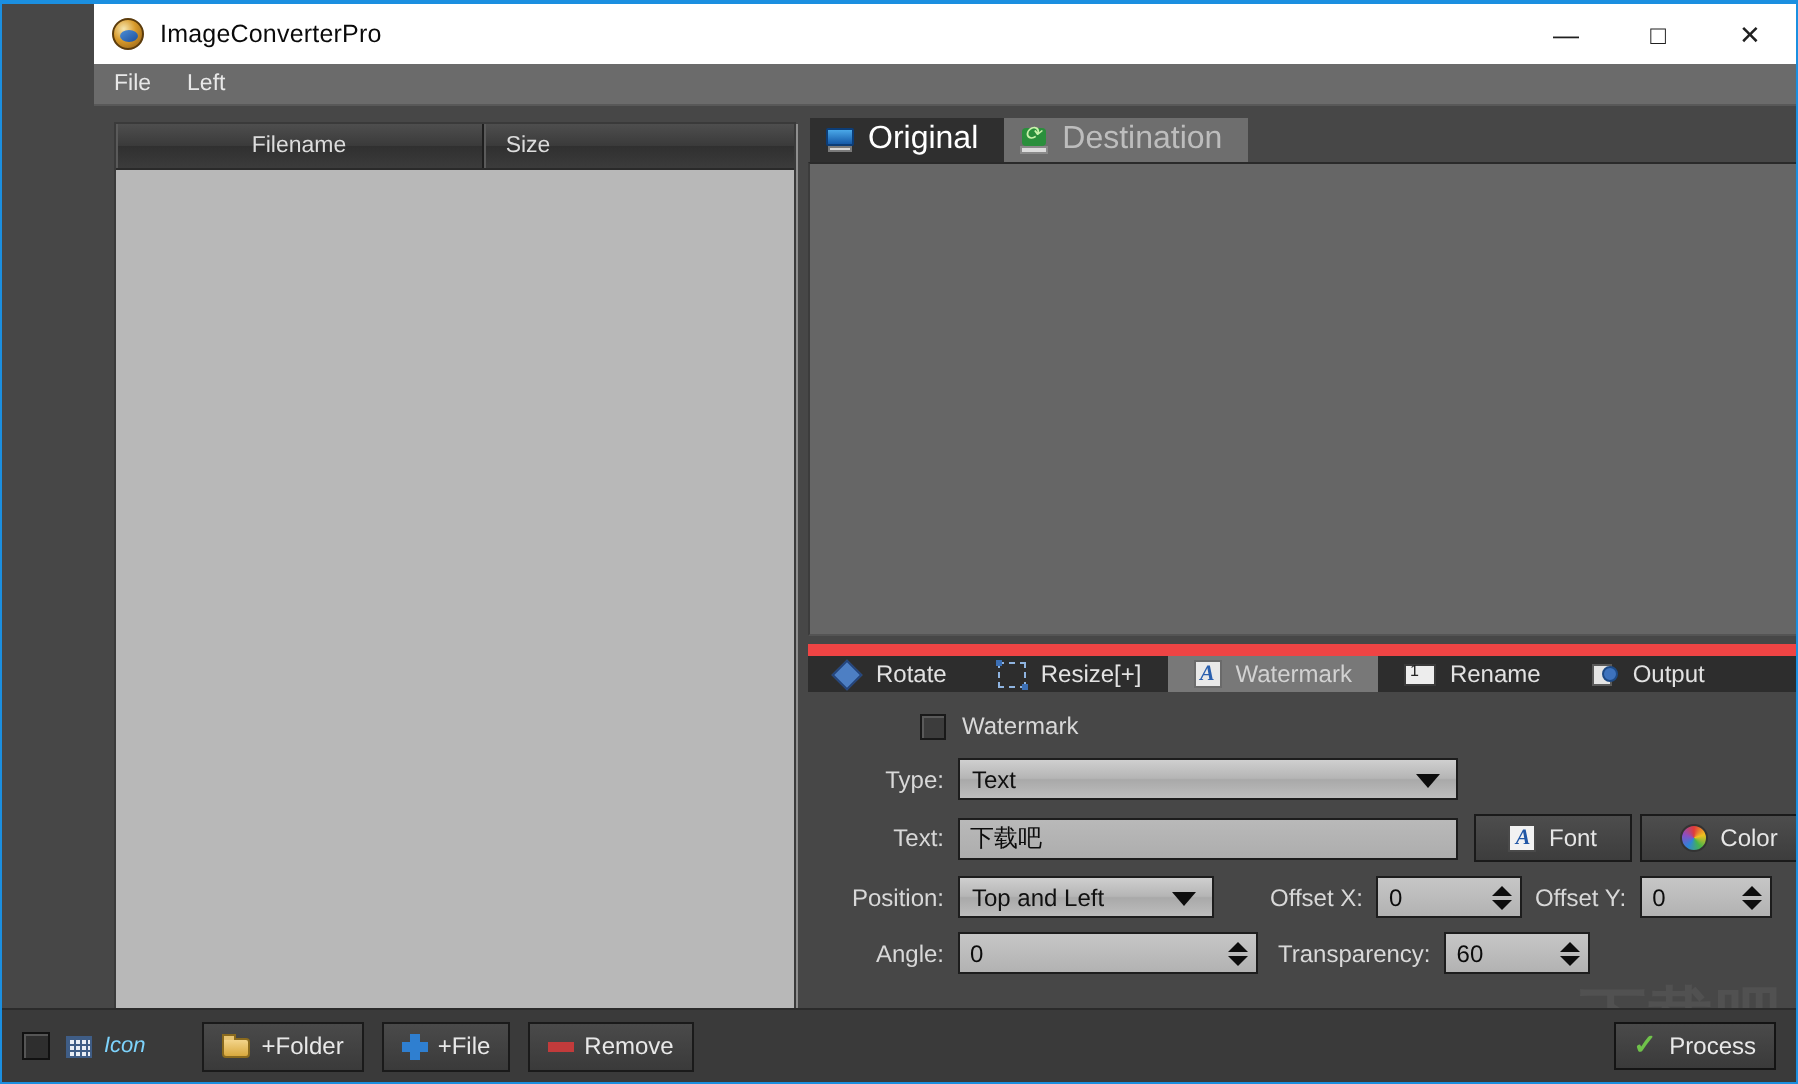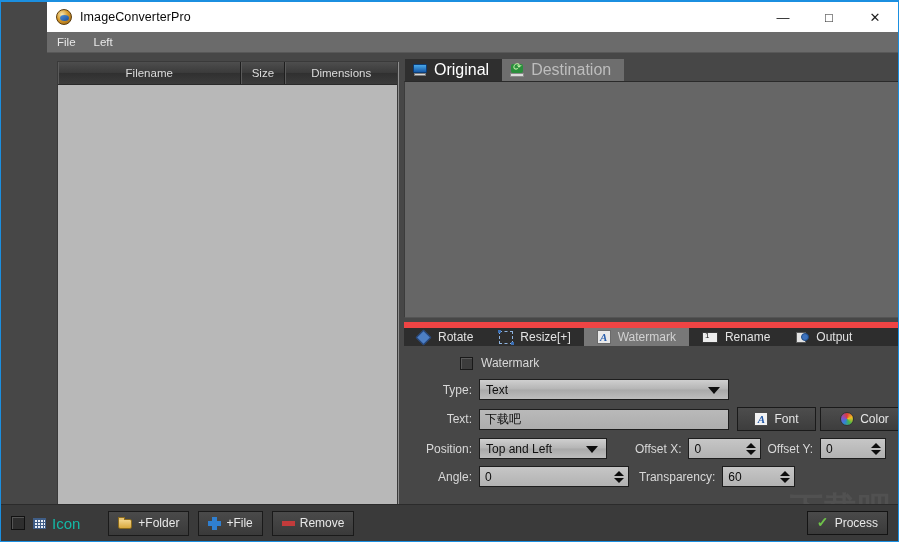--- a/index.html
+++ b/index.html
@@ -201,21 +201,21 @@
     position: absolute; left: 0; right: 0; bottom: 0;
     height: 37px; background: #3a3a3a;
     border-top: 1px solid #2b2b2b;
     display: flex; align-items: center; padding-left: 10px;
   }
   #icon-check {
     width: 14px; height: 14px; background: #2e2e2e;
     border: 1px solid #111; box-shadow: inset 1px 1px 0 #555;
     margin-right: 8px;
   }
-  #icon-lbl { font-size: 15px; color: #14b8a6; margin-right: 0; }
+  #icon-lbl { font-size: 11px; color: #7dd3fc; margin-right: 0; font-style: italic; }
   .bbtn {
     height: 25px; display: inline-flex; align-items: center; gap: 5px;
     padding: 0 9px; font-size: 12px; color: #e8e8e8;
     background: linear-gradient(to bottom, #4a4a4a 0%, #3a3a3a 100%);
     border: 1px solid #1a1a1a; margin-left: 9px; cursor: default;
   }
   #process-btn {
     position: absolute; right: 10px;
     height: 24px; display: inline-flex; align-items: center; gap: 6px;
     padding: 0 9px; font-size: 12px; color: #e8e8e8;
@@ -344,21 +344,20 @@
     <div class="menu-item">Left</div>
   </div>
 
   <div id="body">
 
     <div id="left">
       <div id="listwrap">
         <div id="listheader">
           <div class="col filename">Filename</div>
           <div class="col size">Size</div>
-          <div class="col dims">Dimensions</div>
         </div>
         <div id="listbody"></div>
       </div>
     </div>
 
     <div id="right">
 
       <div id="preview-tabs">
         <div class="ptab active">
           <span class="ico ico-monitor">

